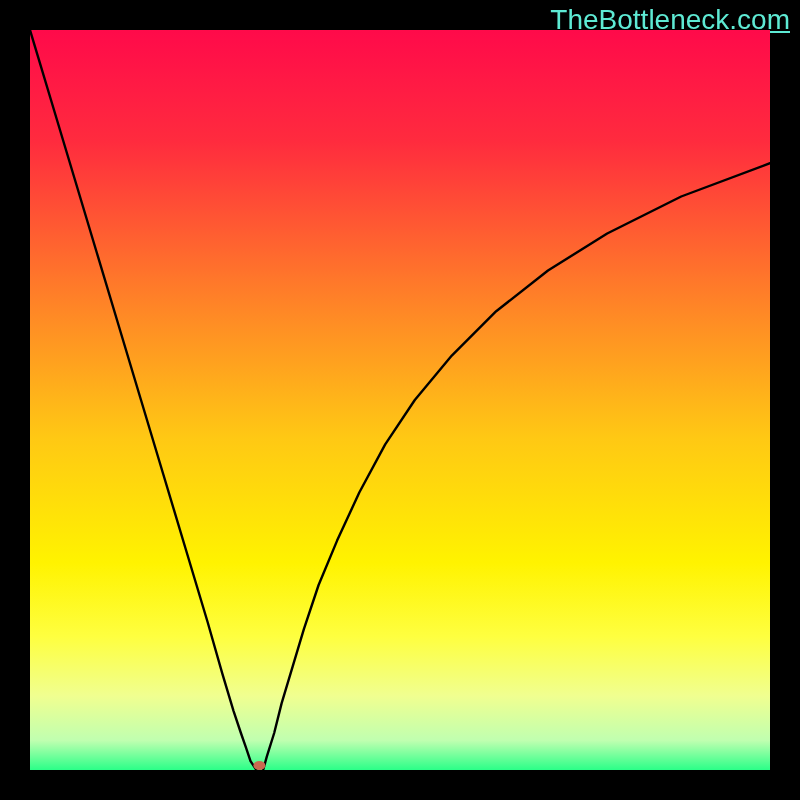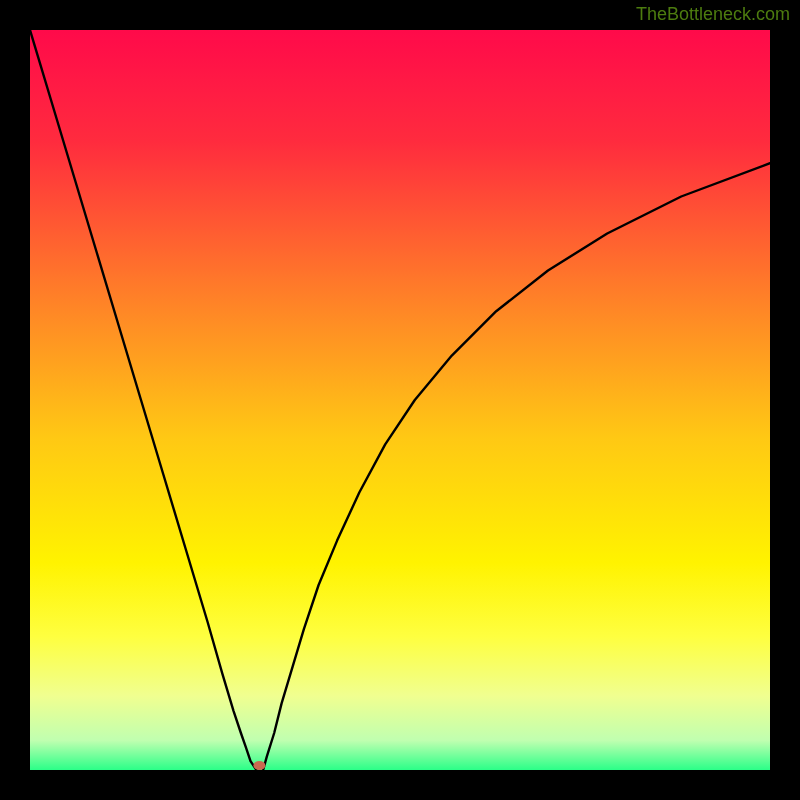--- a/index.html
+++ b/index.html
@@ -24,24 +24,25 @@
     top: 30px;
     left: 30px;
     width: 740px;
     height: 740px;
     overflow: hidden;
   }
   .watermark {
     position: absolute;
     top: 4px;
     right: 10px;
-    color: #4d7c0f;
-    font-size: 18px;
+    color: #5eead4;
+    font-size: 28px;
     font-weight: 400;
     letter-spacing: 0px;
+    text-decoration: underline;
   }
   svg {
     display: block;
   }
 </style>
 </head>
 <body>
 
 <div class="frame">
 

